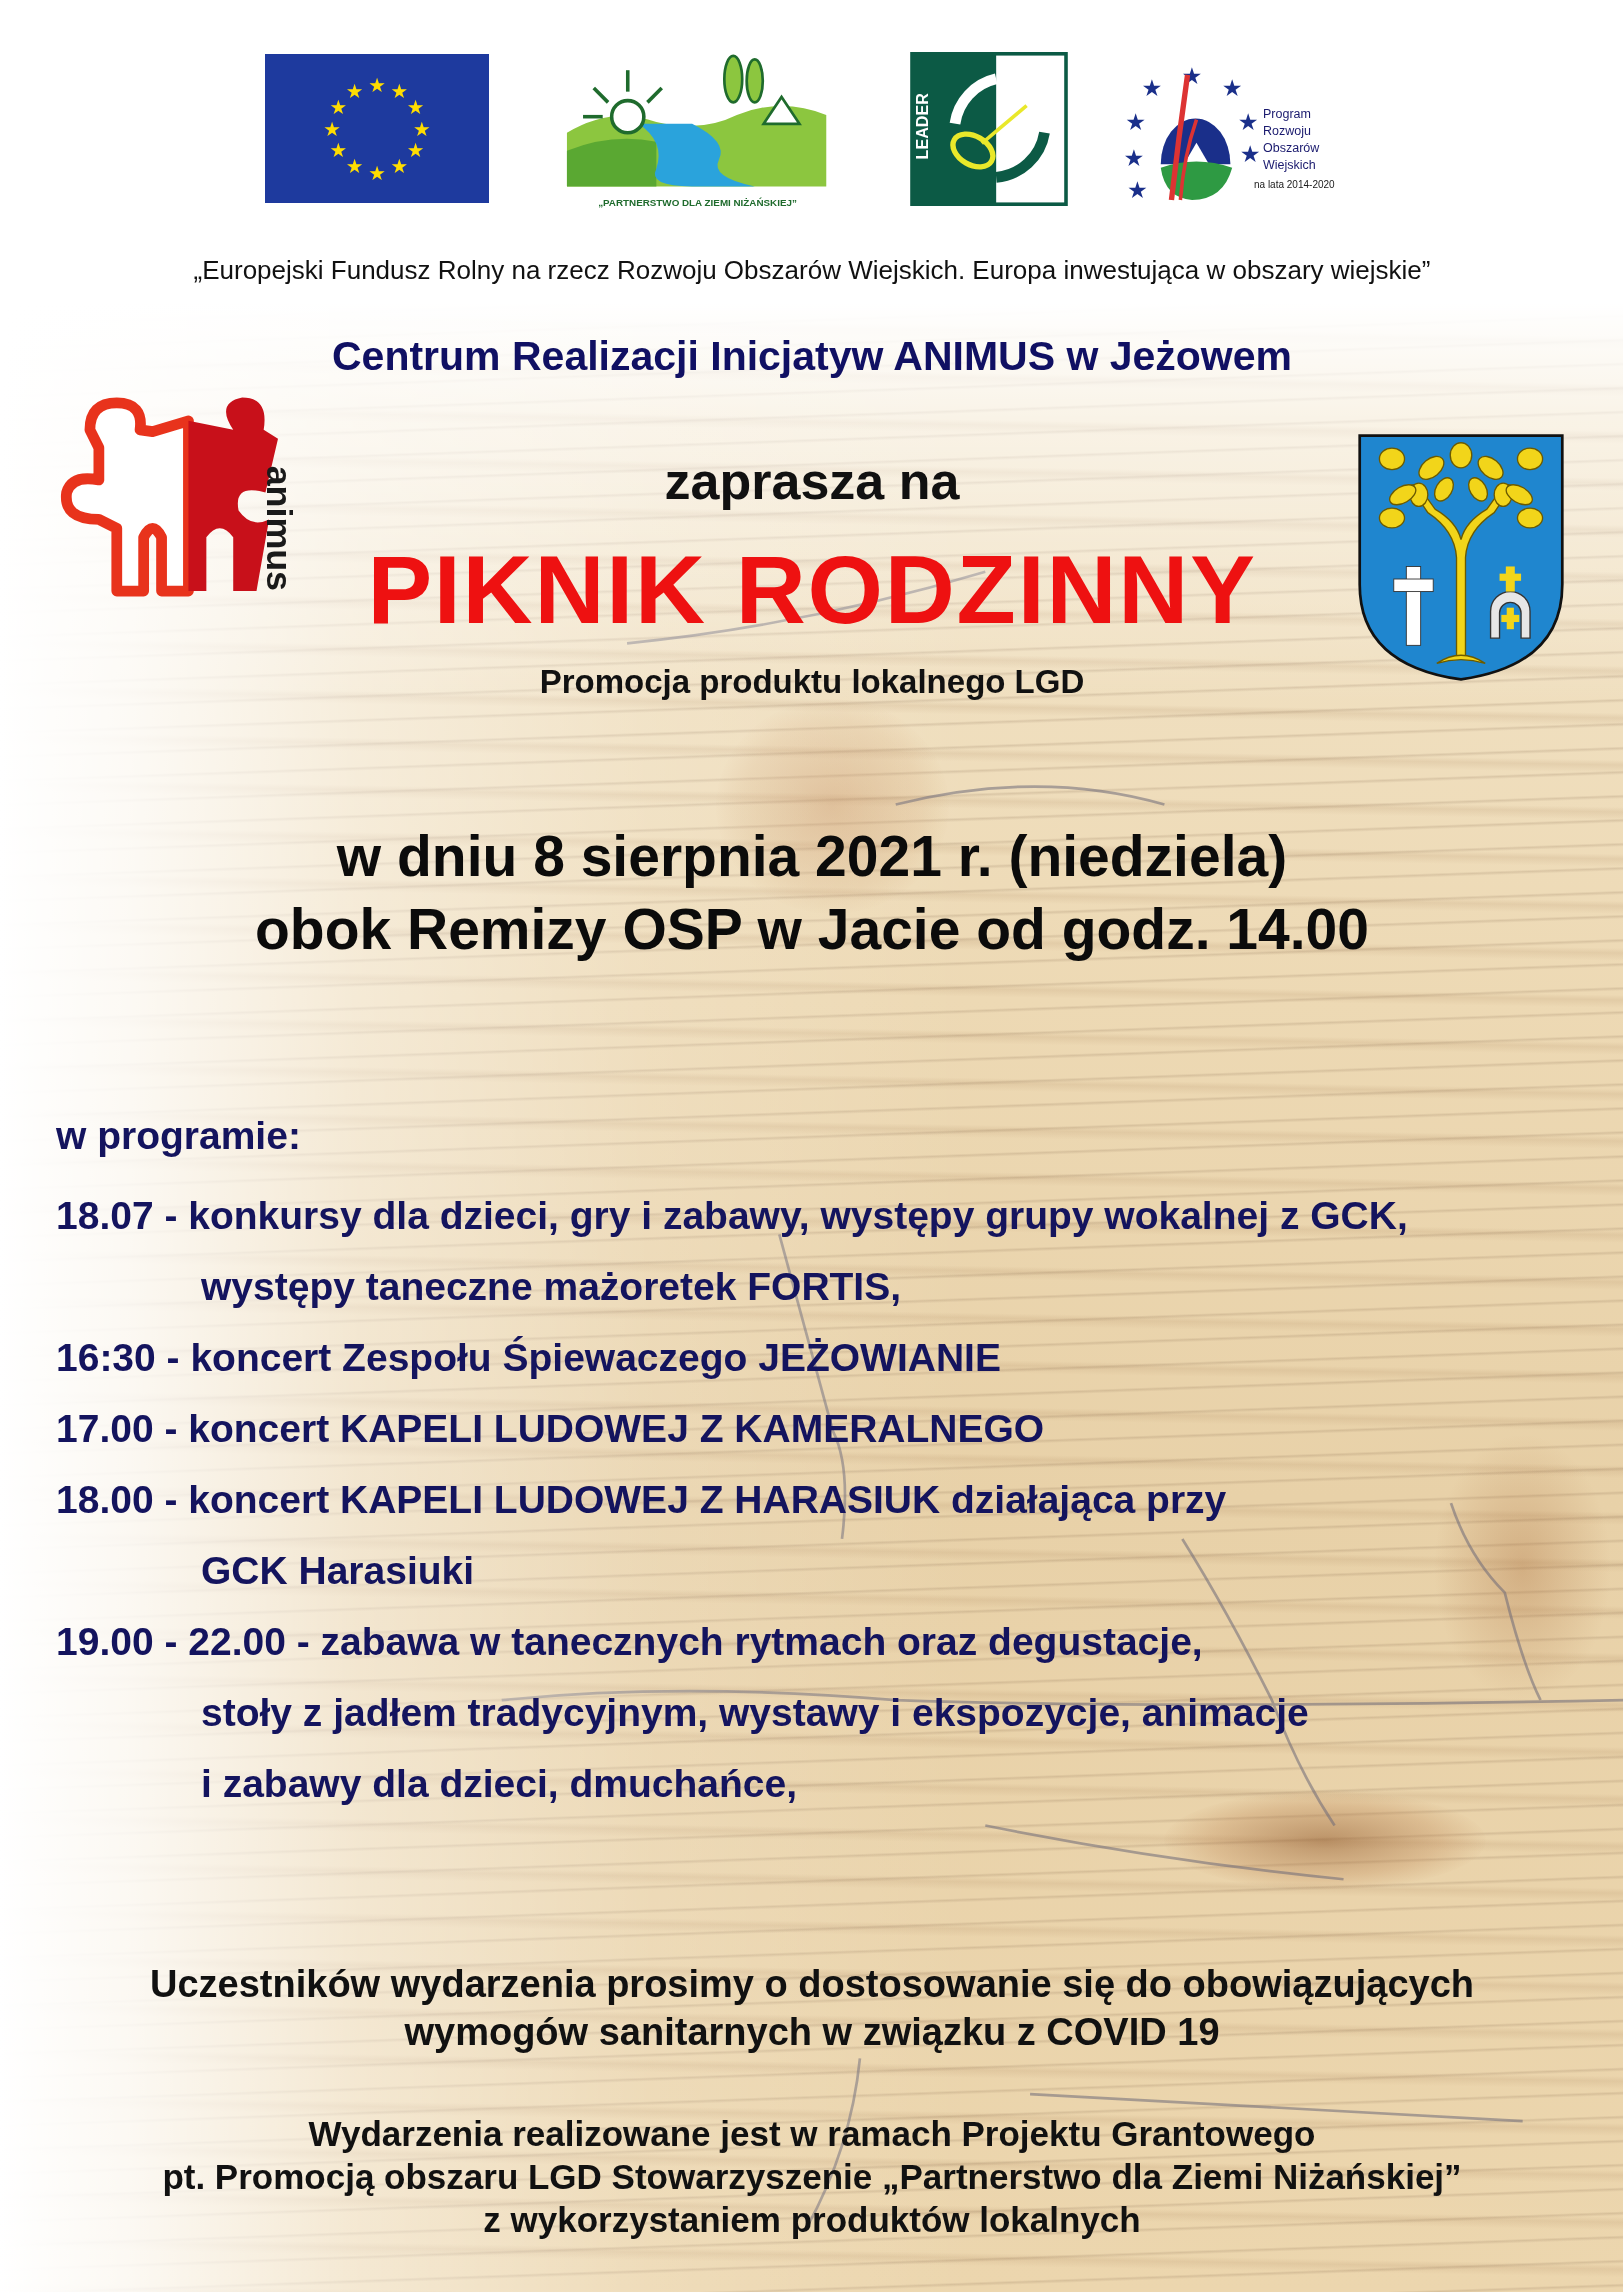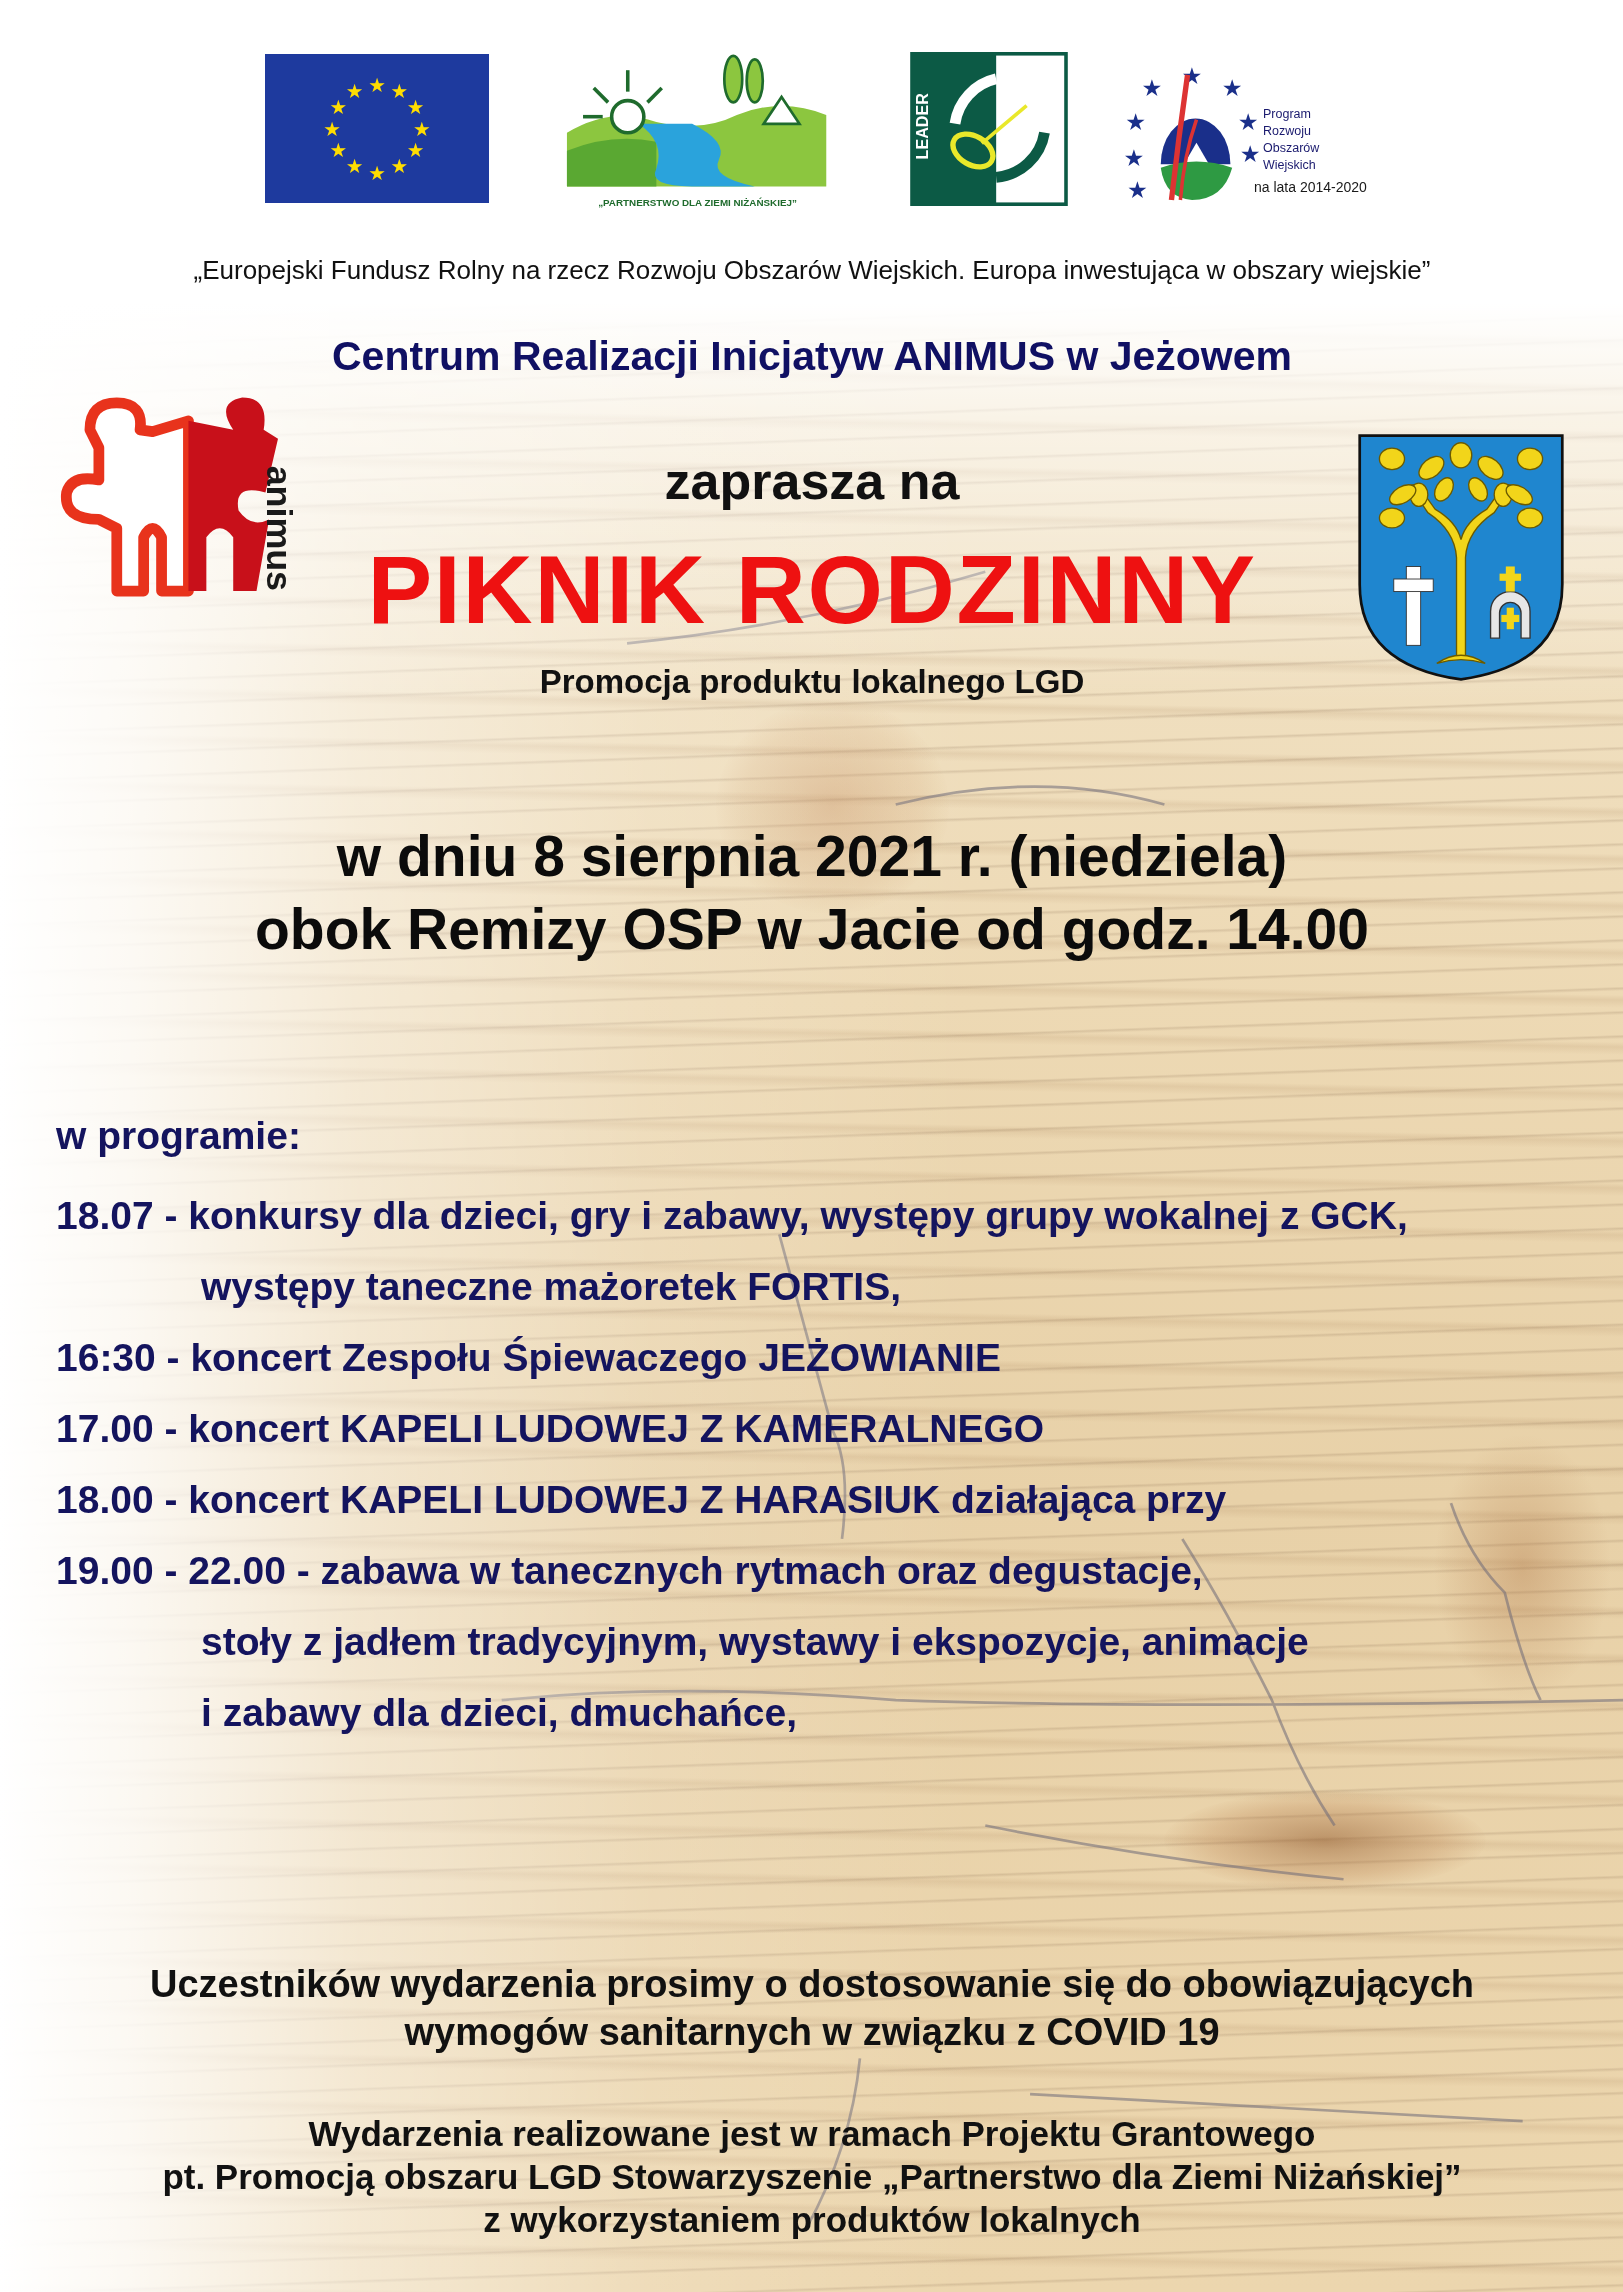--- a/index.html
+++ b/index.html
@@ -10,21 +10,21 @@
   }
   
   .logos { position: absolute; left: 0; top: 0; width: 1624px; height: 304px; background: #fff; }
   .logo { position: absolute; }
   .eu-flag { left: 265px; top: 54px; width: 224px; height: 149px; background: #1e3a9e; }
   .eu-flag svg { width: 100%; height: 100%; }
   .pdzn { left: 558px; top: 52px; width: 279px; height: 158px; }
   .leader { left: 910px; top: 52px; width: 158px; height: 154px; }
   .prow { left: 1125px; top: 57px; width: 251px; height: 152px; }
   .prow-text { position: absolute; left: 1263px; top: 106px; font-size: 12.5px; color: #1a1a6e; line-height: 17px; }
-  .prow-years { position: absolute; left: 1254px; top: 179px; font-size: 14px; color: #1a1a1a; }
+  .prow-years { position: absolute; left: 1254px; top: 179px; font-size: 10px; color: #1a1a1a; }
   .eu-motto {
     position: absolute; left: 0; width: 1624px; top: 255px; text-align: center;
     font-size: 26px; color: #111; letter-spacing: 0;
   }
 
   
   .wood {
     position: absolute; left: 0; top: 303px; width: 1624px; height: 1990px;
     background:
       repeating-linear-gradient(178deg, rgba(120,90,60,0.00) 0px, rgba(120,90,60,0.00) 19.7px, rgba(110,80,55,0.16) 21.5px, rgba(120,90,60,0.00) 24px),
@@ -218,20 +218,21 @@
   <div>obok Remizy OSP w Jacie od godz. 14.00</div>
 </div>
 
 <div class="program">
   <div class="hdr">w programie:</div>
   <div class="row">18.07 - konkursy dla dzieci, gry i zabawy, występy grupy wokalnej z GCK,</div>
   <div class="row cont">występy taneczne mażoretek FORTIS,</div>
   <div class="row">16:30 - koncert Zespołu Śpiewaczego JEŻOWIANIE</div>
   <div class="row">17.00 - koncert KAPELI LUDOWEJ Z KAMERALNEGO</div>
   <div class="row">18.00 - koncert KAPELI LUDOWEJ Z HARASIUK działająca przy</div>
+  <div class="row cont">GCK Harasiuki</div>
   <div class="row">19.00 - 22.00 - zabawa w tanecznych rytmach oraz degustacje,</div>
   <div class="row cont">stoły z jadłem tradycyjnym, wystawy i ekspozycje, animacje</div>
   <div class="row cont">i zabawy dla dzieci, dmuchańce,</div>
 </div>
 
 <div class="center covid">
   <div>Uczestników wydarzenia prosimy o dostosowanie się do obowiązujących</div>
   <div>wymogów sanitarnych w związku z COVID 19</div>
 </div>
 

